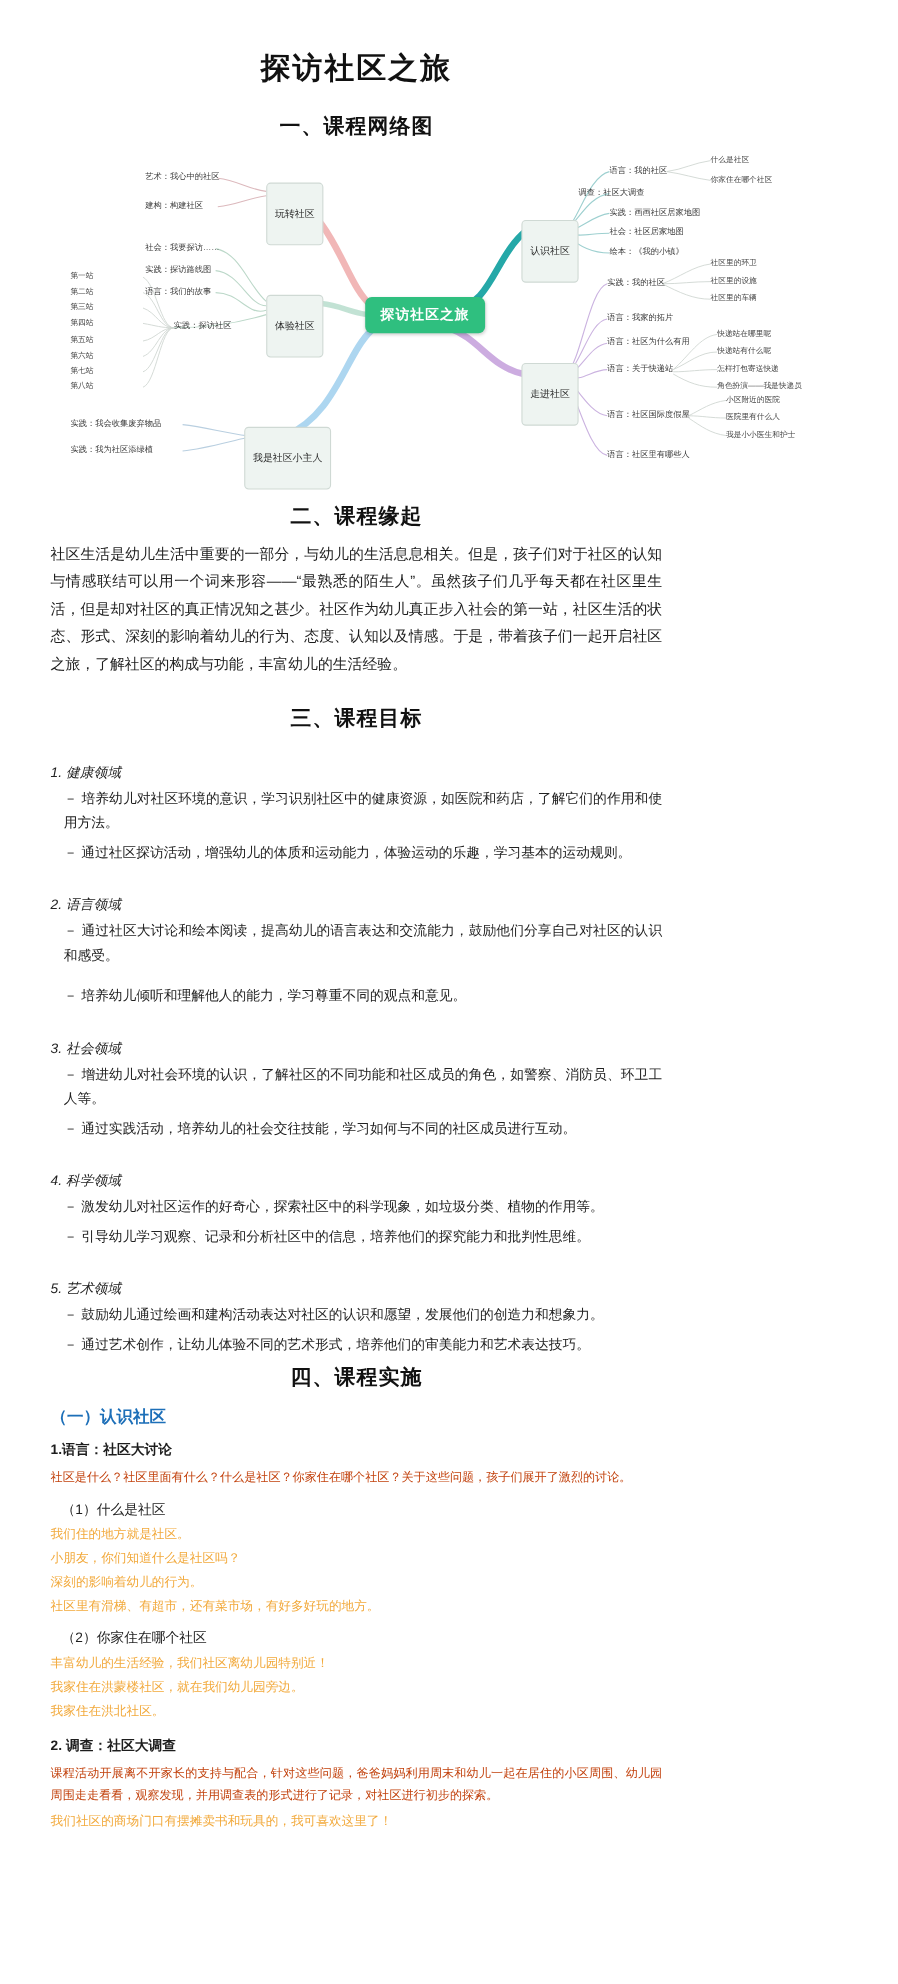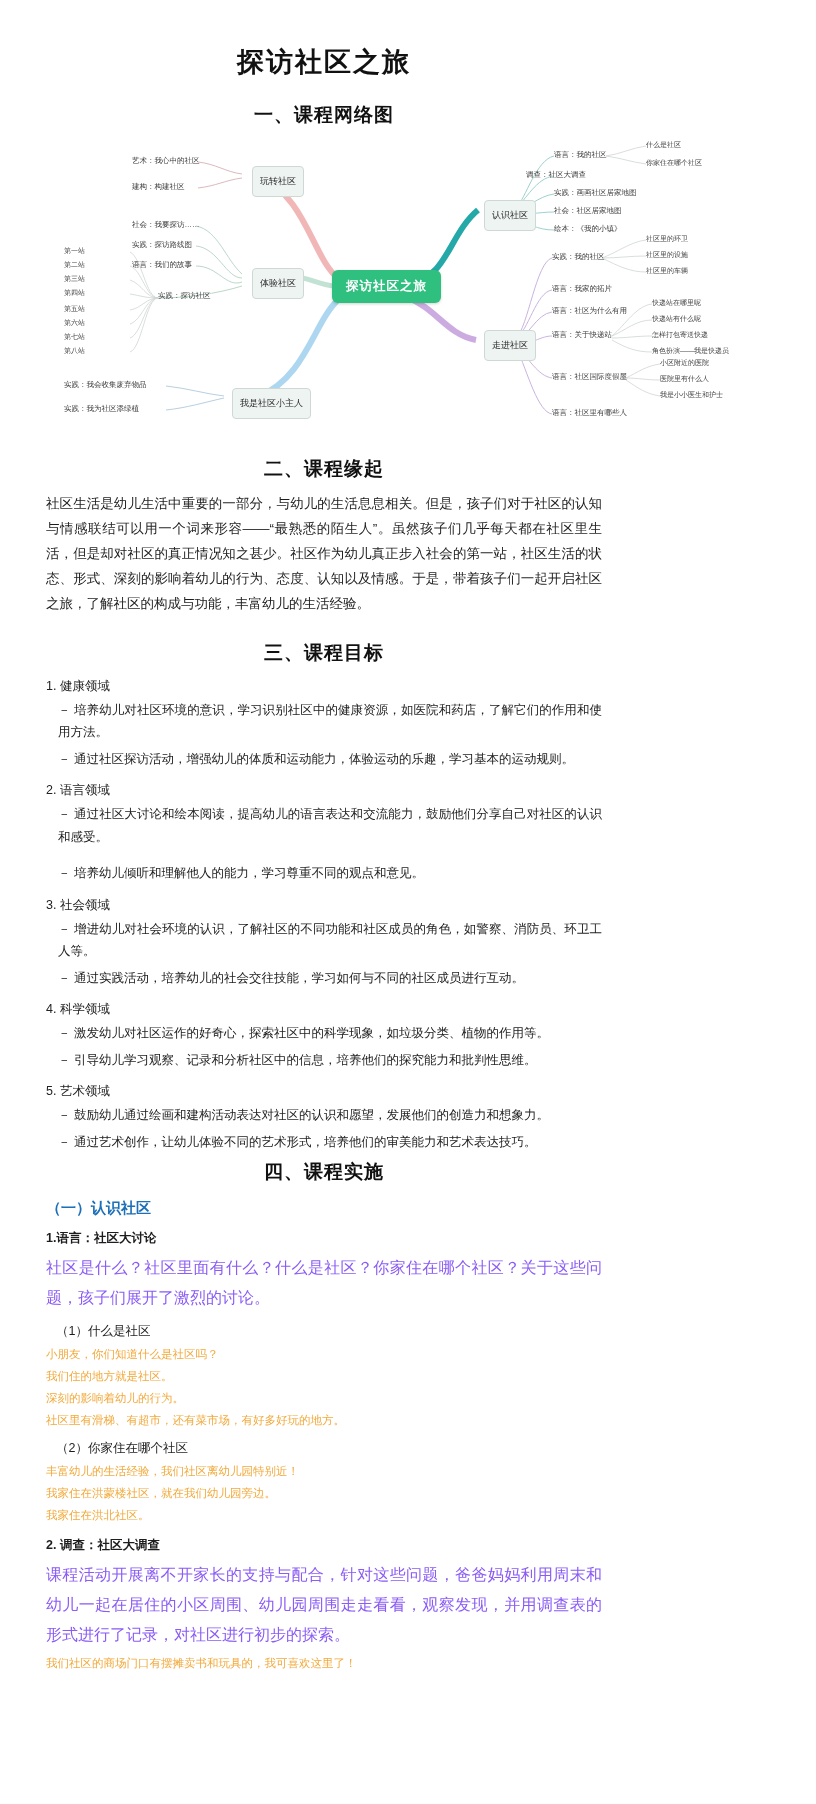--- a/index.html
+++ b/index.html
@@ -54,61 +54,60 @@
     border-radius:6px;
     padding:8px 14px;
     letter-spacing:1px;
     box-shadow:0 1px 3px rgba(0,0,0,.18);
   }
   .node-main{
     background:#eef4f1;
     border:1px solid #cfd9d4;
     border-radius:4px;
     font-size:9px;
-    padding:8px 7px;
+    padding:21px 7px;
     color:#2a2a2a;
-    margin-left:10px;
   }
   .node-sub{
     font-size:7.5px;
     color:#3a3a3a;
     background:transparent;
   }
   .node-leaf{
     font-size:7px;
     color:#444;
   }
   
   p.para{
     font-size:13.5px;
     line-height:1.85;
     margin:6px 0 23px 0;
     text-align:justify;
     color:#1d1d1d;
   }
-  .goal-head{font-size:12.5px;margin:12px 0 2px 0;}
+  .goal-head{font-size:12.5px;margin:28px 0 2px 0;font-style:italic;}
   .goal-line{font-size:12.5px;margin:4px 0 0 12px;line-height:1.8;text-align:justify;}
   h3.sub-title{
     font-size:15px;
     font-weight:bold;
     color:#1d6fb8;
     margin:14px 0 10px 0;
   }
   .lead{
     font-size:12.5px;
     font-weight:bold;
     margin:12px 0 6px 0;
     color:#1d1d1d;
   }
   .plain{
-    font-size:16px;
+    font-size:11px;
     line-height:1.85;
     margin:4px 0;
     text-align:justify;
-    color:#8b5cf6;
+    color:#c2410c;
   }
   .q-line{
     font-size:12.5px;
     margin:10px 0 4px 10px;
     color:#1d1d1d;
   }
   .kid{
     font-size:11.5px;
     line-height:1.75;
     margin:2px 0;
@@ -277,22 +276,22 @@
 
   <h2 class="sec-title" style="margin-top:6px;">四、课程实施</h2>
 
   <h3 class="sub-title">（一）认识社区</h3>
 
   <div class="lead">1.语言：社区大讨论</div>
   <p class="plain">社区是什么？社区里面有什么？什么是社区？你家住在哪个社区？关于这些问题，孩子们展开了激烈的讨论。</p>
 
   <div class="q-line">（1）什么是社区</div>
   <div>
+    <div class="kid">我们住的地方就是社区。</div>
     <div class="kid">小朋友，你们知道什么是社区吗？</div>
-    <div class="kid">我们住的地方就是社区。</div>
     <div class="kid">深刻的影响着幼儿的行为。</div>
     <div class="kid">社区里有滑梯、有超市，还有菜市场，有好多好玩的地方。</div>
   </div>
 
   <div class="q-line">（2）你家住在哪个社区</div>
   <div>
     <div class="kid">丰富幼儿的生活经验，我们社区离幼儿园特别近！</div>
     <div class="kid">我家住在洪蒙楼社区，就在我们幼儿园旁边。</div>
     <div class="kid">我家住在洪北社区。</div>
   </div>

